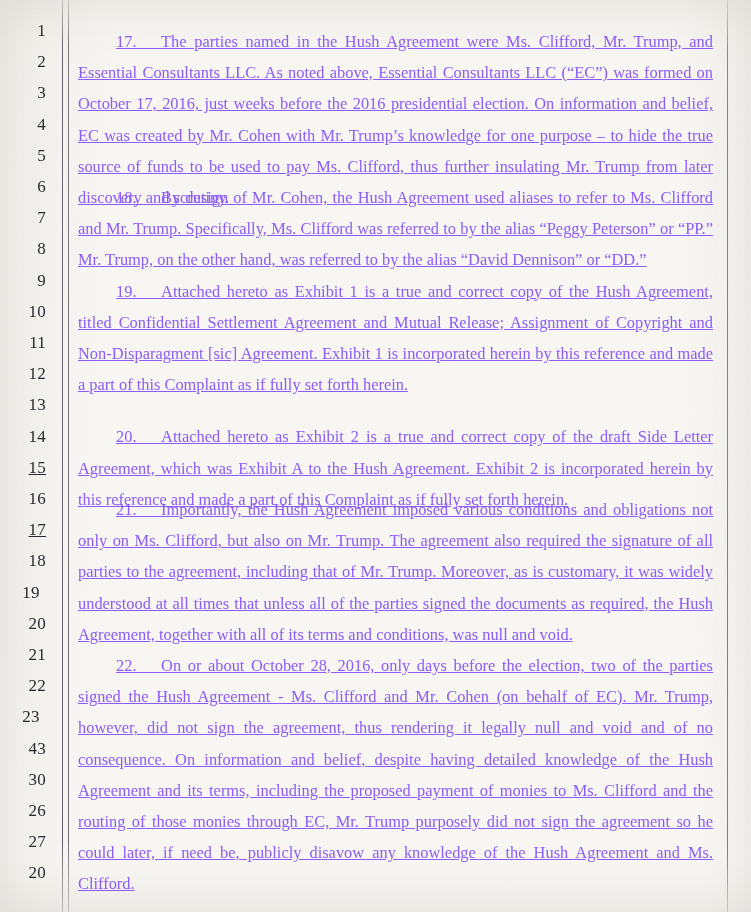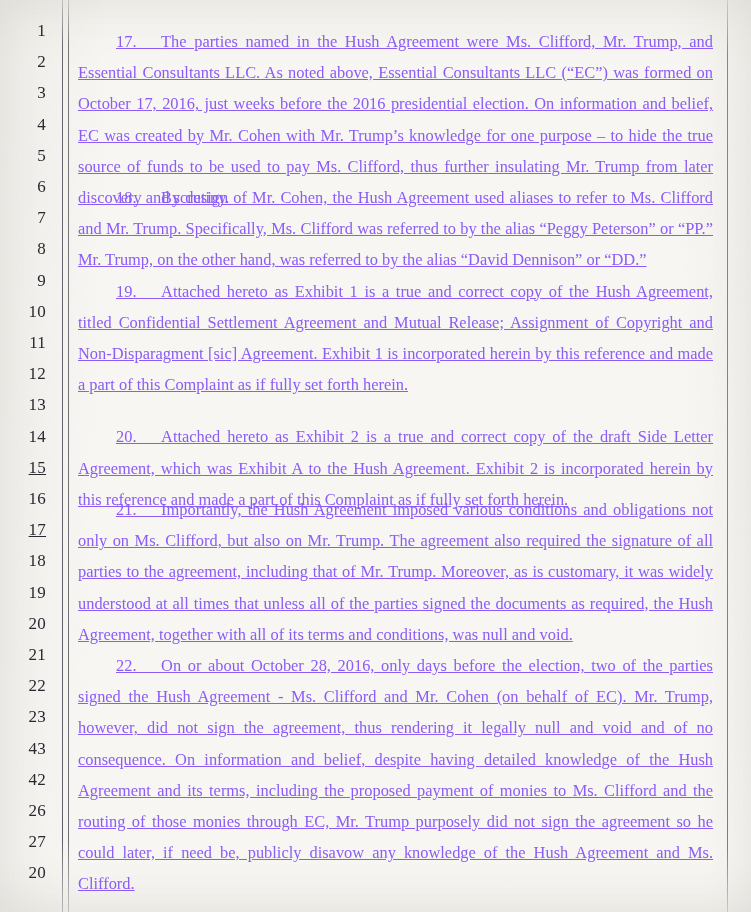--- a/index.html
+++ b/index.html
@@ -139,27 +139,27 @@
       <div class="line-number" style="top: 271.6px;">9</div>
       <div class="line-number" style="top: 302.8px;">10</div>
       <div class="line-number" style="top: 334px;">11</div>
       <div class="line-number" style="top: 365.2px;">12</div>
       <div class="line-number" style="top: 396.4px; text-align: right;">13</div>
       <div class="line-number" style="top: 427.6px;">14</div>
       <div class="line-number" style="top: 458.8px; text-decoration: underline;">15</div>
       <div class="line-number" style="top: 490px;">16</div>
       <div class="line-number" style="top: 521.2px; text-decoration: underline;">17</div>
       <div class="line-number" style="top: 552.4px;">18</div>
-      <div class="line-number" style="top: 583.6px;">19</div>
+      <div class="line-number" style="top: 583.6px; text-align: center;">19</div>
       <div class="line-number" style="top: 614.8px;">20</div>
       <div class="line-number" style="top: 646px;">21</div>
       <div class="line-number" style="top: 677.2px;">22</div>
-      <div class="line-number" style="top: 708.4px;">23</div>
+      <div class="line-number" style="top: 708.4px; text-align: center;">23</div>
       <div class="line-number" style="top: 739.6px;">43</div>
-      <div class="line-number" style="top: 770.8px;">42</div>
+      <div class="line-number" style="top: 770.8px;">30</div>
       <div class="line-number" style="top: 802px;">26</div>
       <div class="line-number" style="top: 833.2px;">27</div>
       <div class="line-number" style="top: 864.4px;">20</div>
     </div>
 
   <div class="rule rule-left-outer"></div>
   <div class="rule rule-left-inner"></div>
   <div class="rule rule-right"></div>
 
   <div class="body-column">

